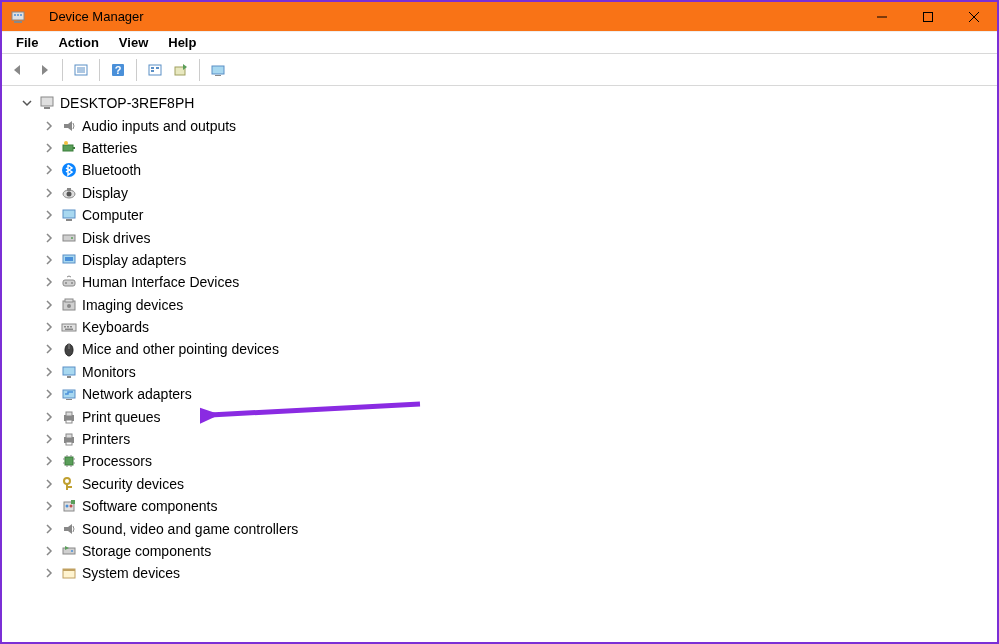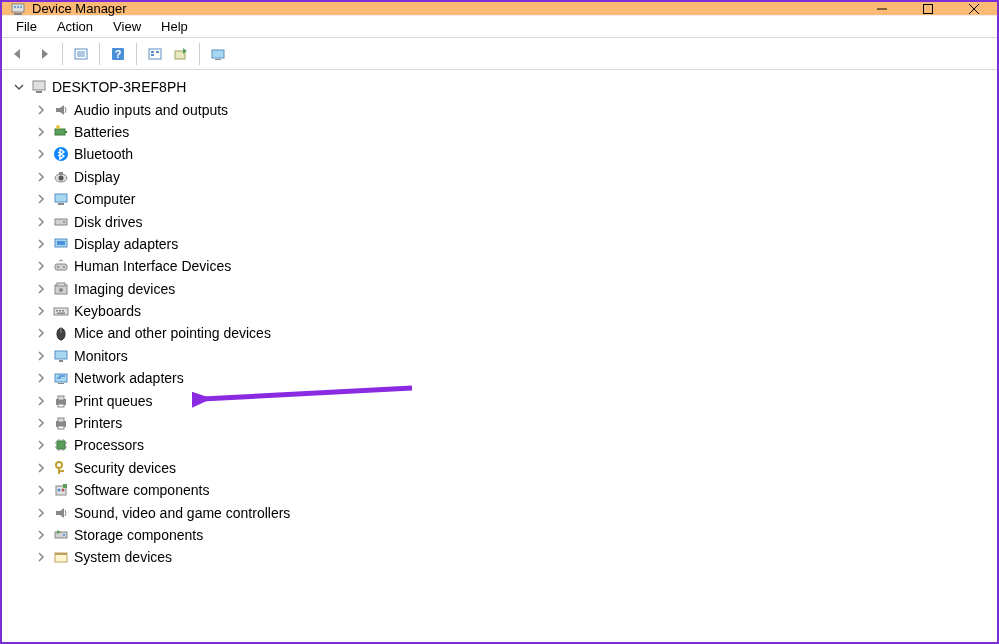--- a/index.html
+++ b/index.html
@@ -7,64 +7,66 @@
       font-family: "Segoe UI", Tahoma, sans-serif;
       font-size: 13px;
       background: #fff;
       width: 999px;
       height: 644px;
       border: 2px solid #7b2fd6;
       overflow: hidden;
       position: relative;
     }
     .titlebar {
-      height: 14px;
+      height: 30px;
       display: flex;
       align-items: center;
-      background: #fdba74;
+      background: #f97316;
       border-bottom: 1px solid #eee;
+      gap: 17px;
     }
     .titlebar-icon {
       width: 16px; height: 16px;
       margin: 0 6px 0 8px;
       display: flex; align-items: center; justify-content: center;
     }
     .titlebar-title { font-size: 13px; color: #000; }
     .titlebar-controls { margin-left: auto; display: flex; }
     .tb-btn {
       width: 46px; height: 30px;
       display: flex; align-items: center; justify-content: center;
       color: #000;
     }
     .menubar {
       height: 22px;
       display: flex;
       align-items: center;
       padding: 0 4px;
       border-bottom: 1px solid #d8d8d8;
     }
-    .menu-item { padding: 14px 10px; font-size: 13px; }
+    .menu-item { padding: 14px 10px; font-size: 13px; font-weight: bold; }
     .toolbar {
       height: 32px;
       display: flex;
       align-items: center;
       padding: 0 4px;
       border-bottom: 1px solid #d8d8d8;
       gap: 2px;
     }
     .tbar-sep { width: 1px; height: 22px; background: #ccc; margin: 0 4px; }
     .tbar-btn {
       width: 24px; height: 24px;
       display: flex; align-items: center; justify-content: center;
       border: 1px solid transparent;
     }
     .tree-container {
       padding: 6px 16px 6px 6px;
       position: relative;
       overflow: hidden;
+      margin-left: 8px;
     }
     .tree-root { list-style: none; }
     .tree-node {
       display: flex;
       align-items: center;
       height: 22.4px;
       padding-left: 4px;
     }
     .tree-children { list-style: none; padding-left: 22px; }
     .expander {

